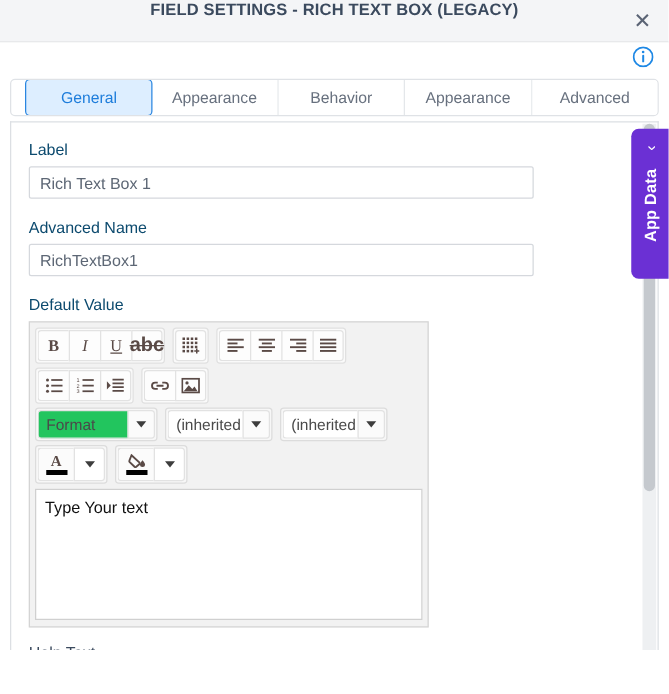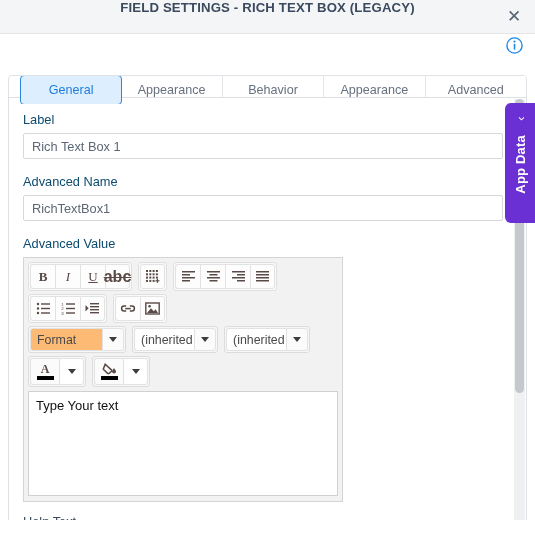--- a/index.html
+++ b/index.html
@@ -74,21 +74,21 @@
     right: 12px;
     top: 3px;
     width: 17px;
     height: 17px;
     cursor: pointer;
   }
 
   
   .tabs {
     display: flex;
-    margin: 16px 8px;
+    margin: 4px 8px;
     height: 30px;
     border: 1px solid #dfe2e6;
     border-radius: 4px;
     overflow: hidden;
     background: #fff;
     box-sizing: border-box;
     padding-left: 12px;
   }
   .tab {
     flex: 1;
@@ -134,21 +134,21 @@
     overflow: hidden;
   }
 
   .field-label {
     font-size: 12.8px;
     color: #0c4a6e;
     margin-bottom: 6px;
   }
   .text-input {
     display: block;
-    width: 480px;
+    width: 404px;
     height: 26px;
     border: 1px solid #d5d8dd;
     border-radius: 2px;
     padding: 0 8px;
     font-size: 12.8px;
     color: #5d6775;
     box-sizing: border-box;
     font-family: "Liberation Sans", sans-serif;
     background: #fff;
     outline: none;
@@ -229,21 +229,21 @@
     color: #4a4a4a;
     background: #fbfbfb;
     border: 1px solid #e2e2e2;
     border-right: none;
     border-radius: 3px 0 0 3px;
     white-space: nowrap;
     overflow: hidden;
     box-sizing: border-box;
     font-family: "Liberation Sans", sans-serif;
   }
-  .tb-select.format .sel-text { width: 72px; background: #fdba74; }
+  .tb-select.format .sel-text { width: 72px; background: #22c55e; }
   .tb-select.inherit .sel-text { width: 60px; background: #ffffff; }
   .sel-arrow {
     width: 22px;
     display: flex;
     align-items: center;
     justify-content: center;
     background: #fbfbfb;
     border: 1px solid #e2e2e2;
     border-radius: 0 3px 3px 0;
     box-sizing: border-box;
@@ -409,21 +409,21 @@
 
   <div class="panel-wrap">
     <div class="panel">
 
       <div class="field-label">Label</div>
       <input class="text-input" type="text" readonly="" value="Rich Text Box 1" style="">
 
       <div class="field-label">Advanced Name</div>
       <input class="text-input" type="text" readonly="" value="RichTextBox1" style="">
 
-      <div class="field-label">Advanced Value</div>
+      <div class="field-label">Default Value</div>
 
       <div class="rte">
         <div class="rte-toolbar">
 
           <div class="tb-row">
             <div class="tb-group">
               <button class="tb-btn tb-b">B</button>
               <button class="tb-btn tb-i">I</button>
               <button class="tb-btn tb-u">U</button>
               <button class="tb-btn tb-s">abc</button>

